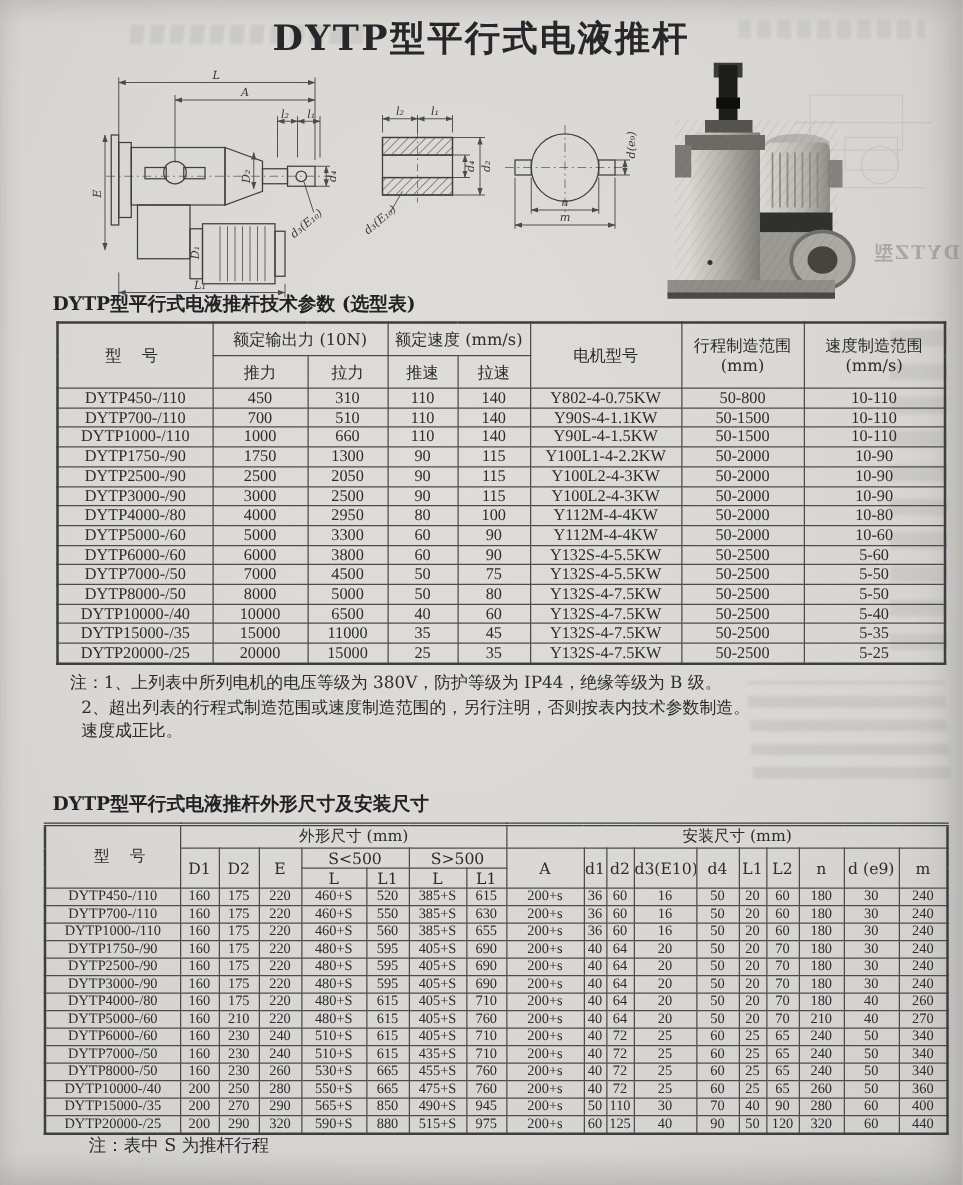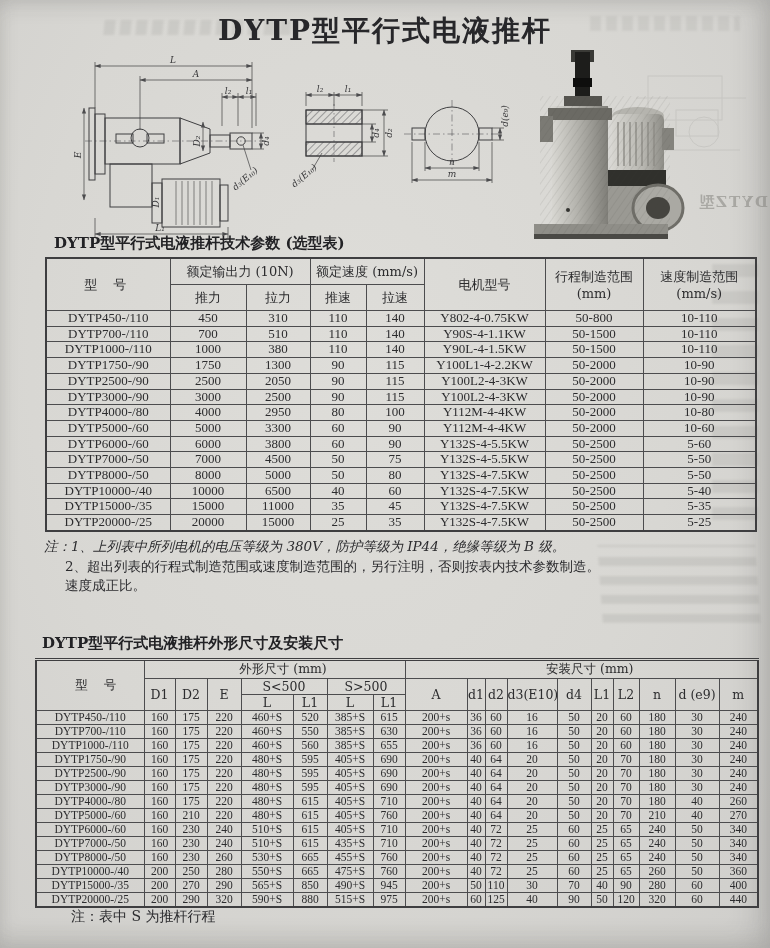--- a/index.html
+++ b/index.html
@@ -4,39 +4,39 @@
 <style>
   html,body{margin:0;padding:0;}
   body{width:770px;height:948px;overflow:hidden;background:#c9c8c4;
        font-family:"DejaVu Serif", serif;color:#2c2c2e;}
   .page{position:relative;width:770px;height:948px;
         background:radial-gradient(ellipse at 46% 38%, #deddd9 0%, #d8d7d3 55%, #cfcecb 100%);
         box-shadow:inset -16px 0 26px rgba(90,90,86,.16), inset 0 -12px 20px rgba(90,90,86,.12), inset 0 6px 14px rgba(120,120,116,.10);}
   .title{position:absolute;top:12px;left:0;width:770px;text-align:center;
          font-size:28px;font-weight:bold;letter-spacing:2px;color:#27272a;}
   .sec-h{position:absolute;left:42px;font-size:15px;font-weight:bold;color:#222225;white-space:nowrap;}
-  .h1pos{top:234px;margin-left:12px;}
+  .h1pos{top:234px;}
   .h2pos{top:634px;}
   table{position:absolute;border-collapse:collapse;table-layout:fixed;
         font-family:"Liberation Serif", serif;}
   th,td{border:1px solid #4c4c4e;text-align:center;vertical-align:middle;
         padding:0;font-weight:normal;white-space:nowrap;overflow:hidden;}
   .t1{left:45px;top:257px;width:710px;border:2px solid #3e3e40;}
   .t1 thead th{font-size:13px;height:25px;font-family:"DejaVu Serif", serif;}
   .t1 tbody td{font-size:13px;height:14.7px;line-height:14.7px;}
   .t2{left:35px;top:658px;width:722px;border:2px solid #3e3e40;border-top:3px double #3e3e40;}
   .t2 thead th{font-size:12.5px;font-family:"DejaVu Serif", serif;}
   .t2 thead tr:nth-child(1) th{height:17px;padding-left:17px;}
   .t2 thead tr:nth-child(2) th{height:15px;}
   .t2 thead tr:nth-child(3) th{height:14px;}
   .t2 tbody td{font-size:11.5px;height:13px;line-height:13px;}
   .c-model{letter-spacing:6px;}
   .notes{position:absolute;left:44px;top:537px;width:706px;font-size:13.5px;line-height:19.5px;color:#2b2b2e;}
   .notes div{margin-left:21px;white-space:nowrap;}
-  .notes div:nth-of-type(1){margin-left:0;font-style:italic;}
+  .notes div:nth-of-type(1){margin-left:12px;}
   .notes div:nth-of-type(5){margin-left:45px;text-align:right;}
   .foot-note{position:absolute;left:55px;top:908px;font-size:14px;color:#2b2b2e;margin-left:16px;}
   .figure{position:absolute;left:40px;top:50px;}
   .dlab{font-family:"DejaVu Serif", serif;font-style:italic;font-size:9px;fill:#38383a;}
   .smudge{position:absolute;pointer-events:none;}
   .s1{top:20px;left:104px;width:190px;height:15px;opacity:.30;filter:blur(1px);transform:skewX(-6deg);
       background:repeating-linear-gradient(90deg, rgba(130,130,126,.5) 0 11px, transparent 11px 16px);}
   .s2{top:16px;left:590px;width:150px;height:15px;opacity:.25;filter:blur(1px);
       background:repeating-linear-gradient(90deg, rgba(130,130,126,.5) 0 11px, transparent 11px 16px);}
   .s3{top:193px;left:628px;width:140px;font-size:15px;color:#85847f;opacity:.55;filter:blur(.4px);
@@ -292,21 +292,21 @@
           <td>510</td>
           <td>110</td>
           <td>140</td>
           <td>Y90S-4-1.1KW</td>
           <td>50-1500</td>
           <td>10-110</td>
         </tr>
         <tr>
           <td>DYTP1000-/110</td>
           <td>1000</td>
-          <td>380</td>
+          <td>660</td>
           <td>110</td>
           <td>140</td>
           <td>Y90L-4-1.5KW</td>
           <td>50-1500</td>
           <td>10-110</td>
         </tr>
         <tr>
           <td>DYTP1750-/90</td>
           <td>1750</td>
           <td>1300</td>

